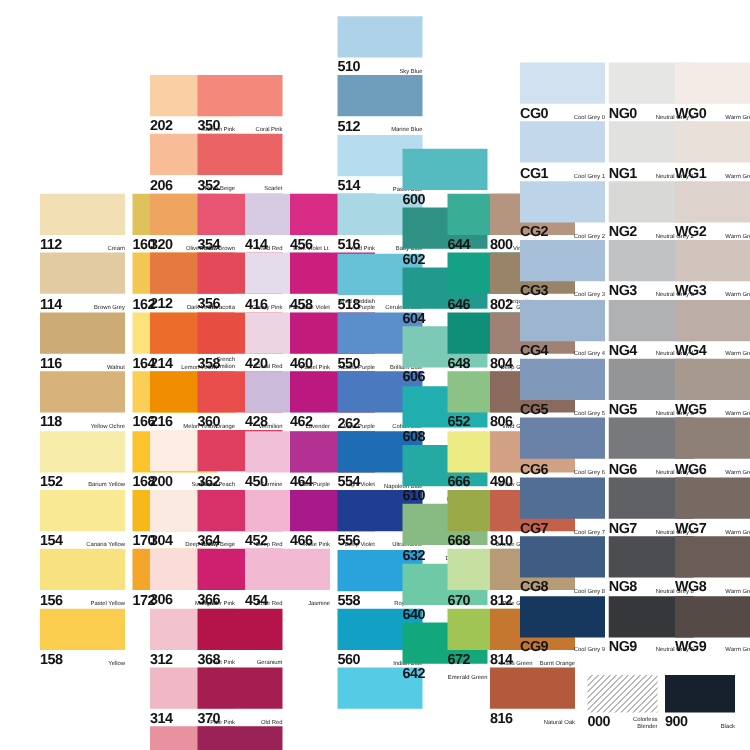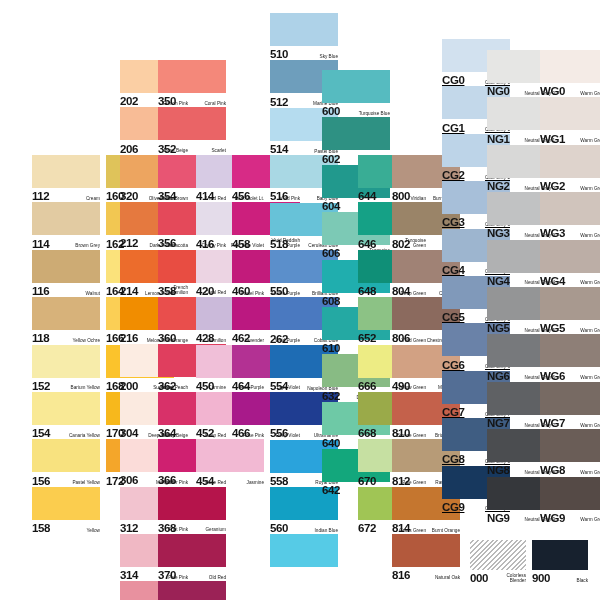--- a/index.html
+++ b/index.html
@@ -525,21 +525,21 @@
         <span class="sw" style="background: rgb(18, 160, 196);"></span>
         <div class="lbl">
           <span class="code">560</span>
           <span class="nm">Indian Blue</span>
         </div>
       </div>
       <div class="cell">
         <span class="sw" style="background: rgb(86, 203, 230);"></span>
       </div>
     </div>
-    <div class="col" style="left: 322px; padding-top: 70px;">
+    <div class="col" style="left: 322px; padding-top: 106px; margin-top: 13px;">
       <div class="cell">
         <span class="sw" style="background: rgb(86, 187, 192);"></span>
         <div class="lbl">
           <span class="code">600</span>
           <span class="nm">Turquoise Blue</span>
         </div>
       </div>
       <div class="cell">
         <span class="sw" style="background: rgb(46, 145, 131);"></span>
         <div class="lbl">
@@ -713,21 +713,21 @@
         </div>
       </div>
       <div class="cell">
         <span class="sw" style="background: rgb(179, 89, 60);"></span>
         <div class="lbl">
           <span class="code">816</span>
           <span class="nm">Natural Oak</span>
         </div>
       </div>
     </div>
-    <div class="col" style="left: 442px; padding-top: 39px; text-decoration: underline;">
+    <div class="col" style="left: 416px; padding-top: 50px;">
       <div class="cell">
         <span class="sw" style="background: rgb(210, 225, 239);"></span>
         <div class="lbl">
           <span class="code">CG0</span>
           <span class="nm">Cool Grey 0</span>
         </div>
       </div>
       <div class="cell">
         <span class="sw" style="background: rgb(195, 216, 234);"></span>
         <div class="lbl">

